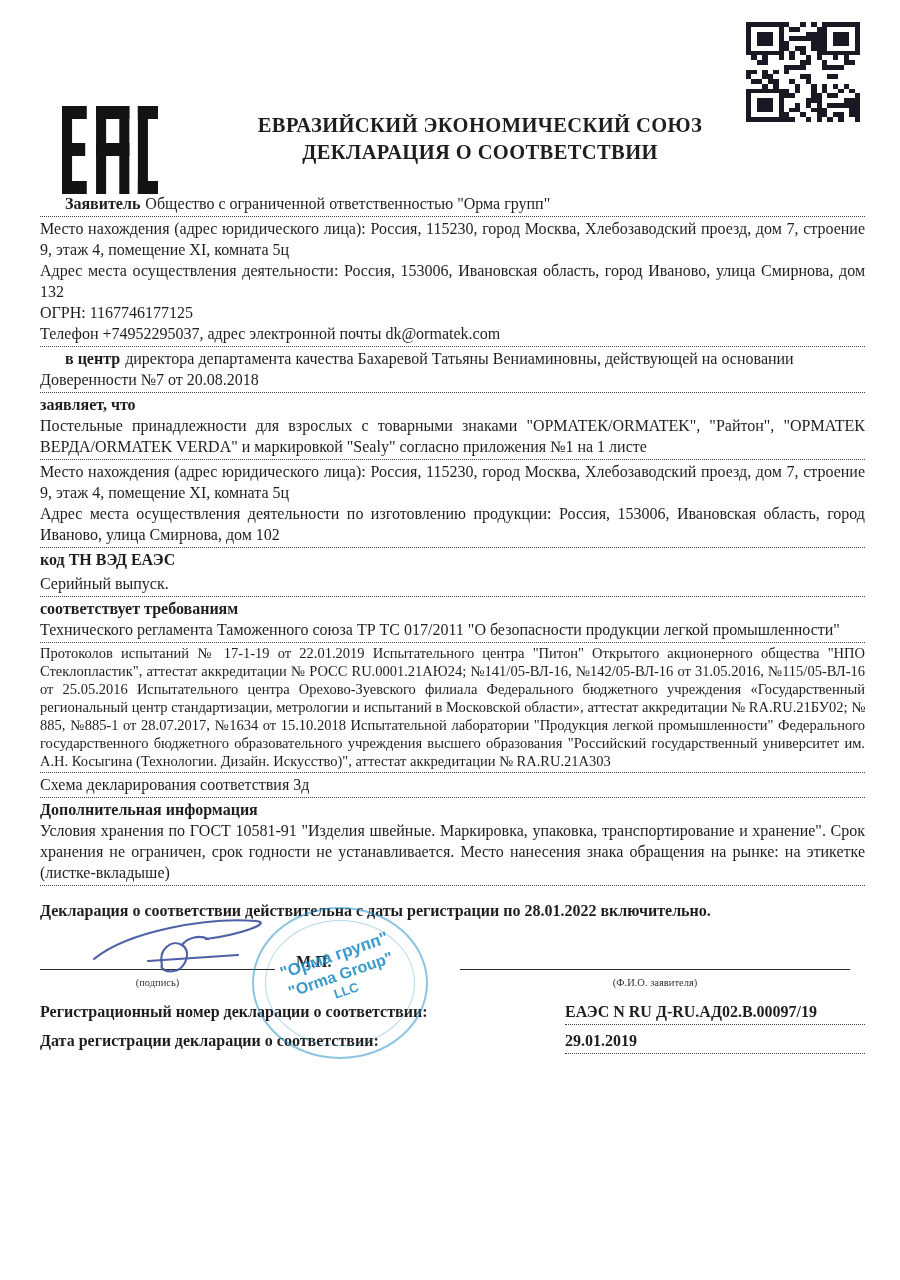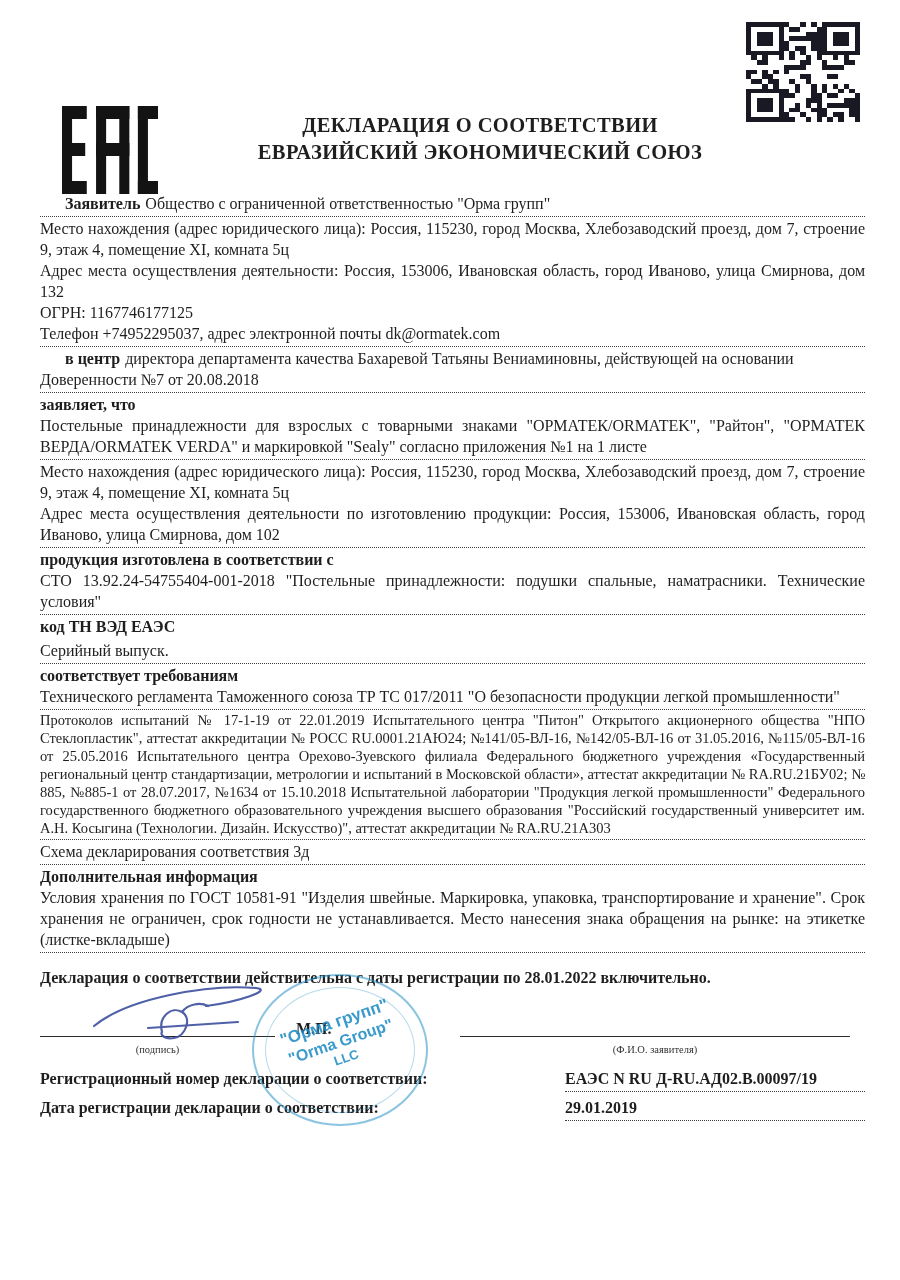--- a/index.html
+++ b/index.html
@@ -301,22 +301,22 @@
         <rect x="44" y="0" width="43" height="13"></rect>
           <rect x="44" y="37" width="43" height="13"></rect>
         <rect x="98" y="0" width="13" height="88"></rect>
           <rect x="98" y="0" width="26" height="13"></rect>
         <rect x="98" y="75" width="26" height="13"></rect>
       </g>
     </svg>
   </div>
 
   <div class="titles">
+    <div>ЕВРАЗИЙСКИЙ ЭКОНОМИЧЕСКИЙ СОЮЗ</div>
     <div>ДЕКЛАРАЦИЯ О СООТВЕТСТВИИ</div>
-    <div>ЕВРАЗИЙСКИЙ ЭКОНОМИЧЕСКИЙ СОЮЗ</div>
   </div>
 
   <div class="content">
 
     <div class="row sep">
       <b class="lead">Заявитель</b><span>Общество с ограниченной ответственностью "Орма групп"</span>
     </div>
 
     <div class="row sep">
       <div class="jst">Место нахождения (адрес юридического лица): Россия, 115230, город Москва, Хлебозаводский проезд, дом 7, строение 9, этаж 4, помещение XI, комната 5ц</div>
@@ -333,24 +333,20 @@
       <div class="bold">заявляет, что</div>
       <div class="jst">Постельные принадлежности для взрослых с товарными знаками "ОРМАТЕК/ORMATEK", "Райтон", "ОРМАТЕК ВЕРДА/ORMATEK VERDA" и маркировкой "Sealy" согласно приложения №1 на 1 листе</div>
     </div>
 
 
     <div class="row sep">
       <div class="jst">Место нахождения (адрес юридического лица): Россия, 115230, город Москва, Хлебозаводский проезд, дом 7, строение 9, этаж 4, помещение XI, комната 5ц</div>
       <div class="jst">Адрес места осуществления деятельности по изготовлению продукции: Россия, 153006, Ивановская область, город Иваново, улица Смирнова, дом 102</div>
     </div>
 
-    <div class="row sep">
-      <div class="bold">продукция изготовлена в соответствии с</div>
-      <div class="jst">СТО 13.92.24-54755404-001-2018 "Постельные принадлежности: подушки спальные, наматрасники. Технические условия"</div>
-    </div>
 
     <div class="row tnved">
       <span class="lbl">код ТН ВЭД ЕАЭС</span>
     </div>
 
     <div class="row sep">Серийный выпуск.</div>
 
     <div class="row sep">
       <div class="bold">соответствует требованиям</div>
       <div class="jst">Технического регламента Таможенного союза ТР ТС 017/2011 "О безопасности продукции легкой промышленности"</div>

